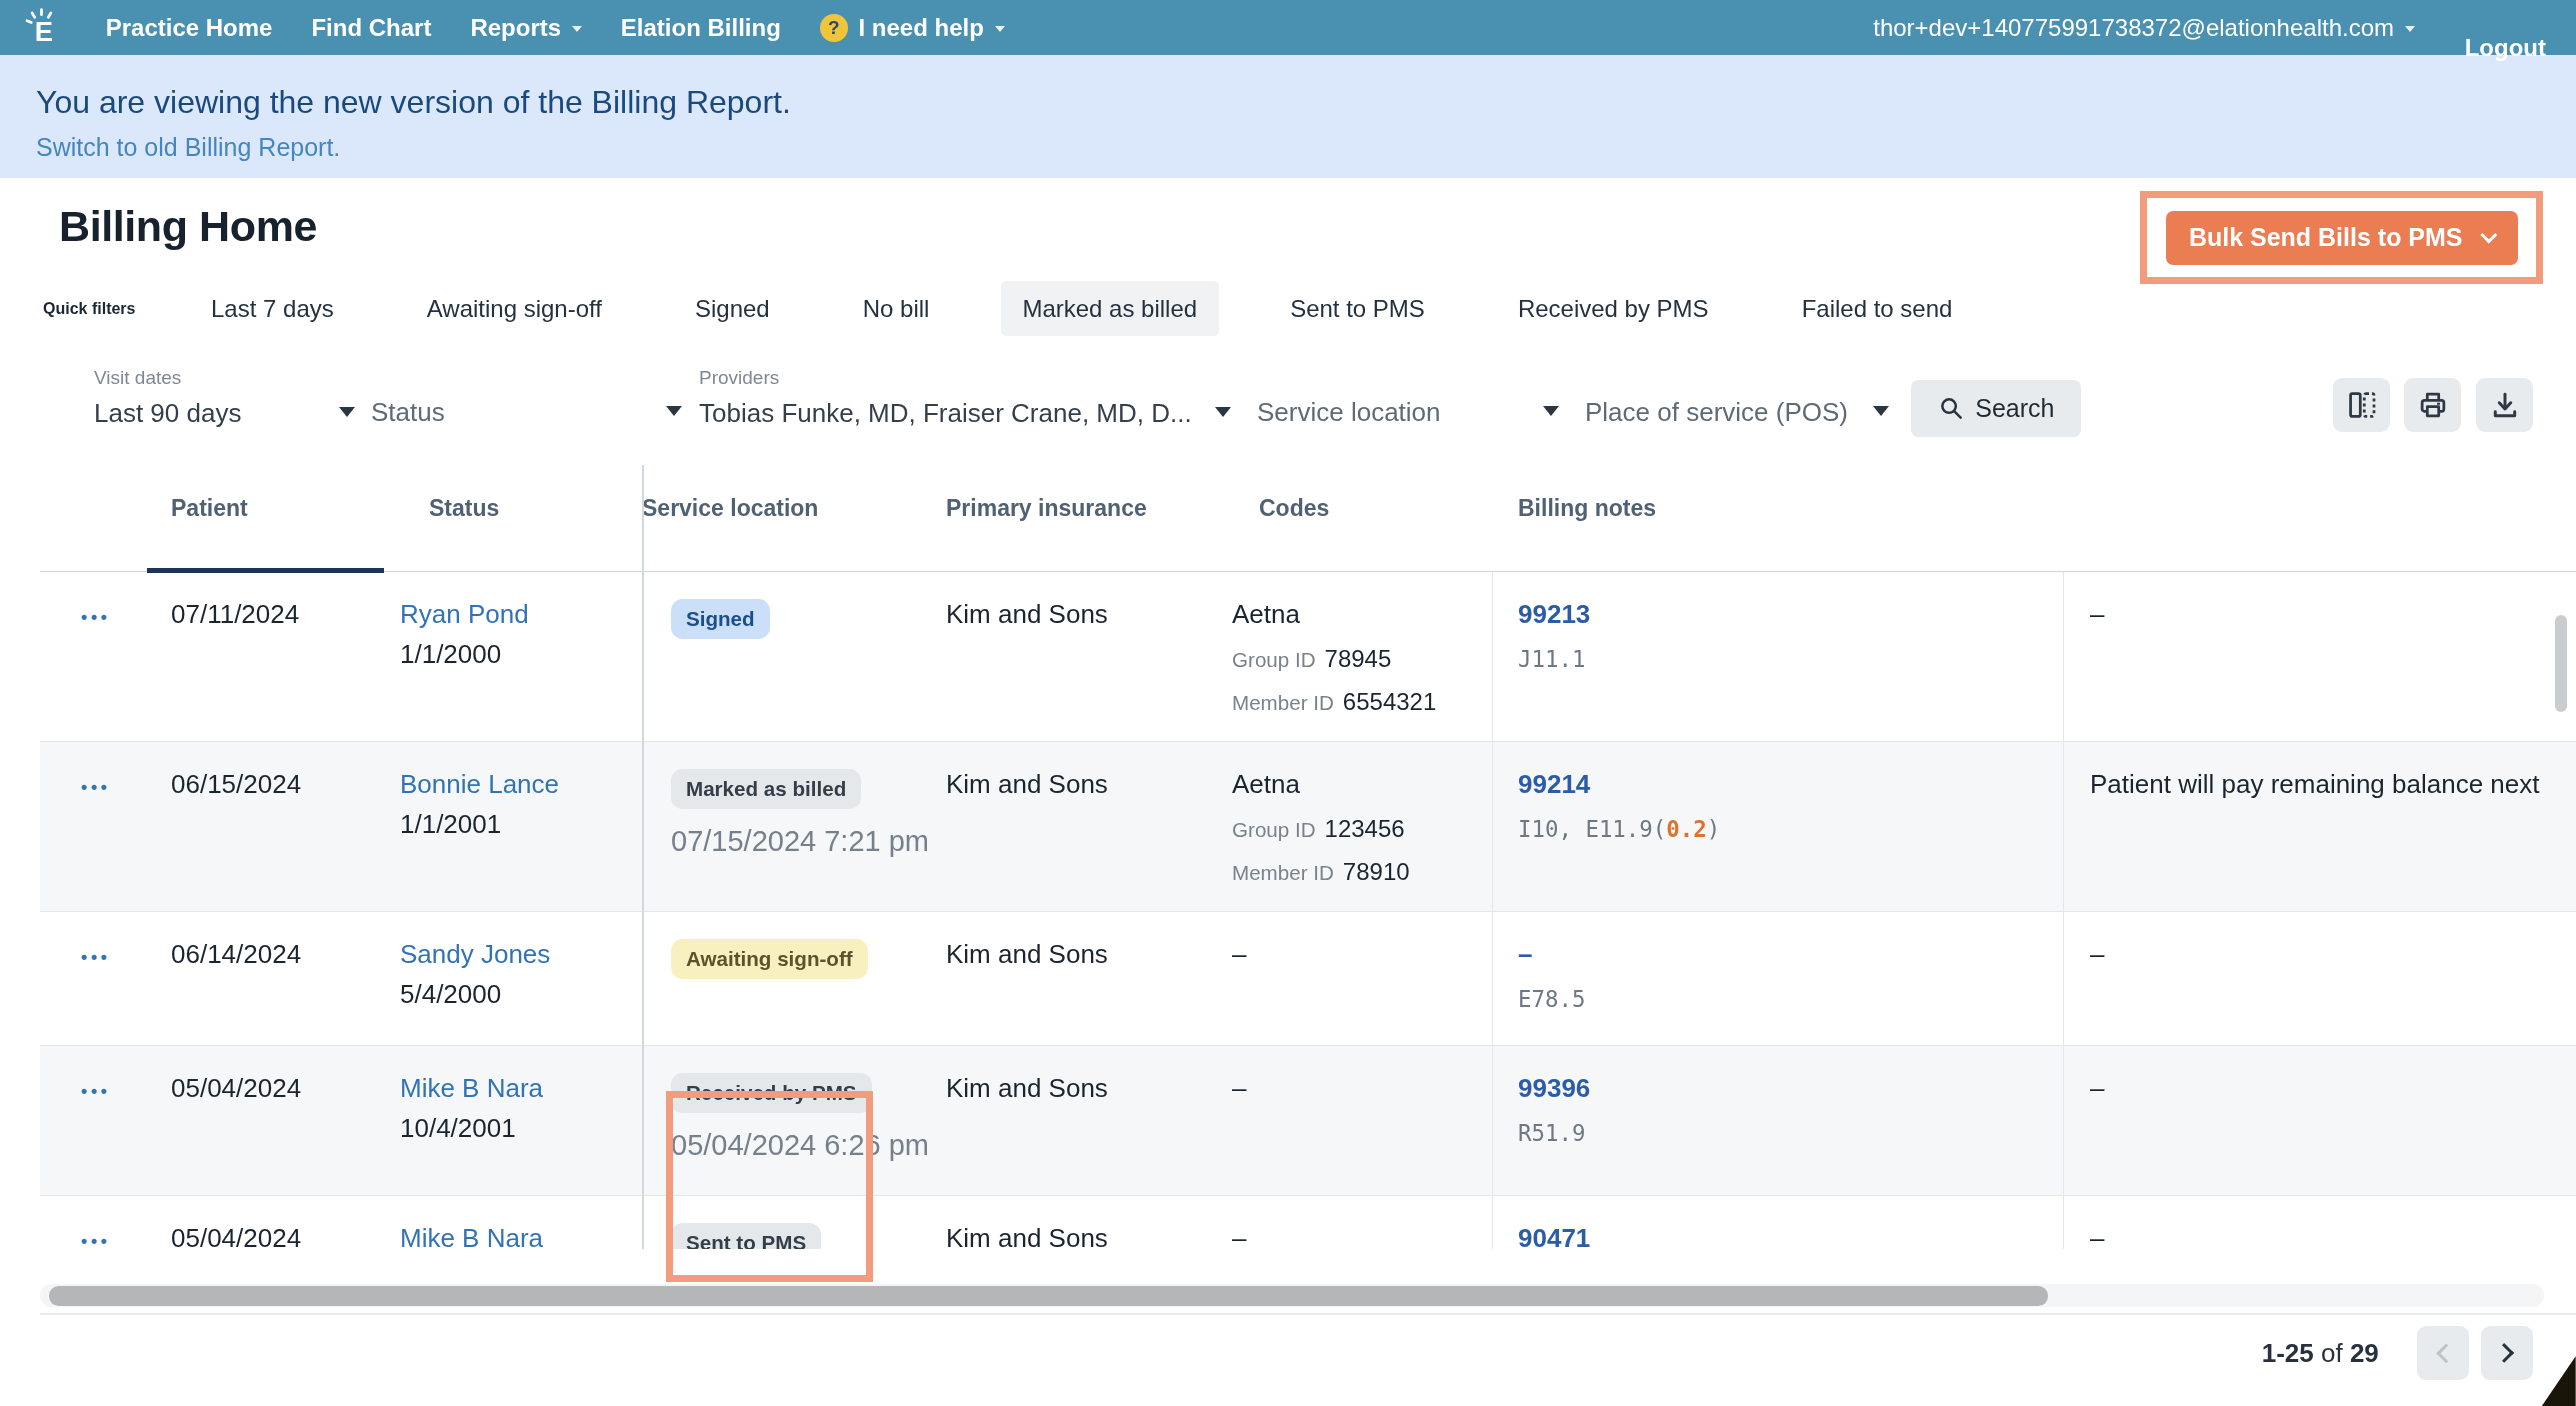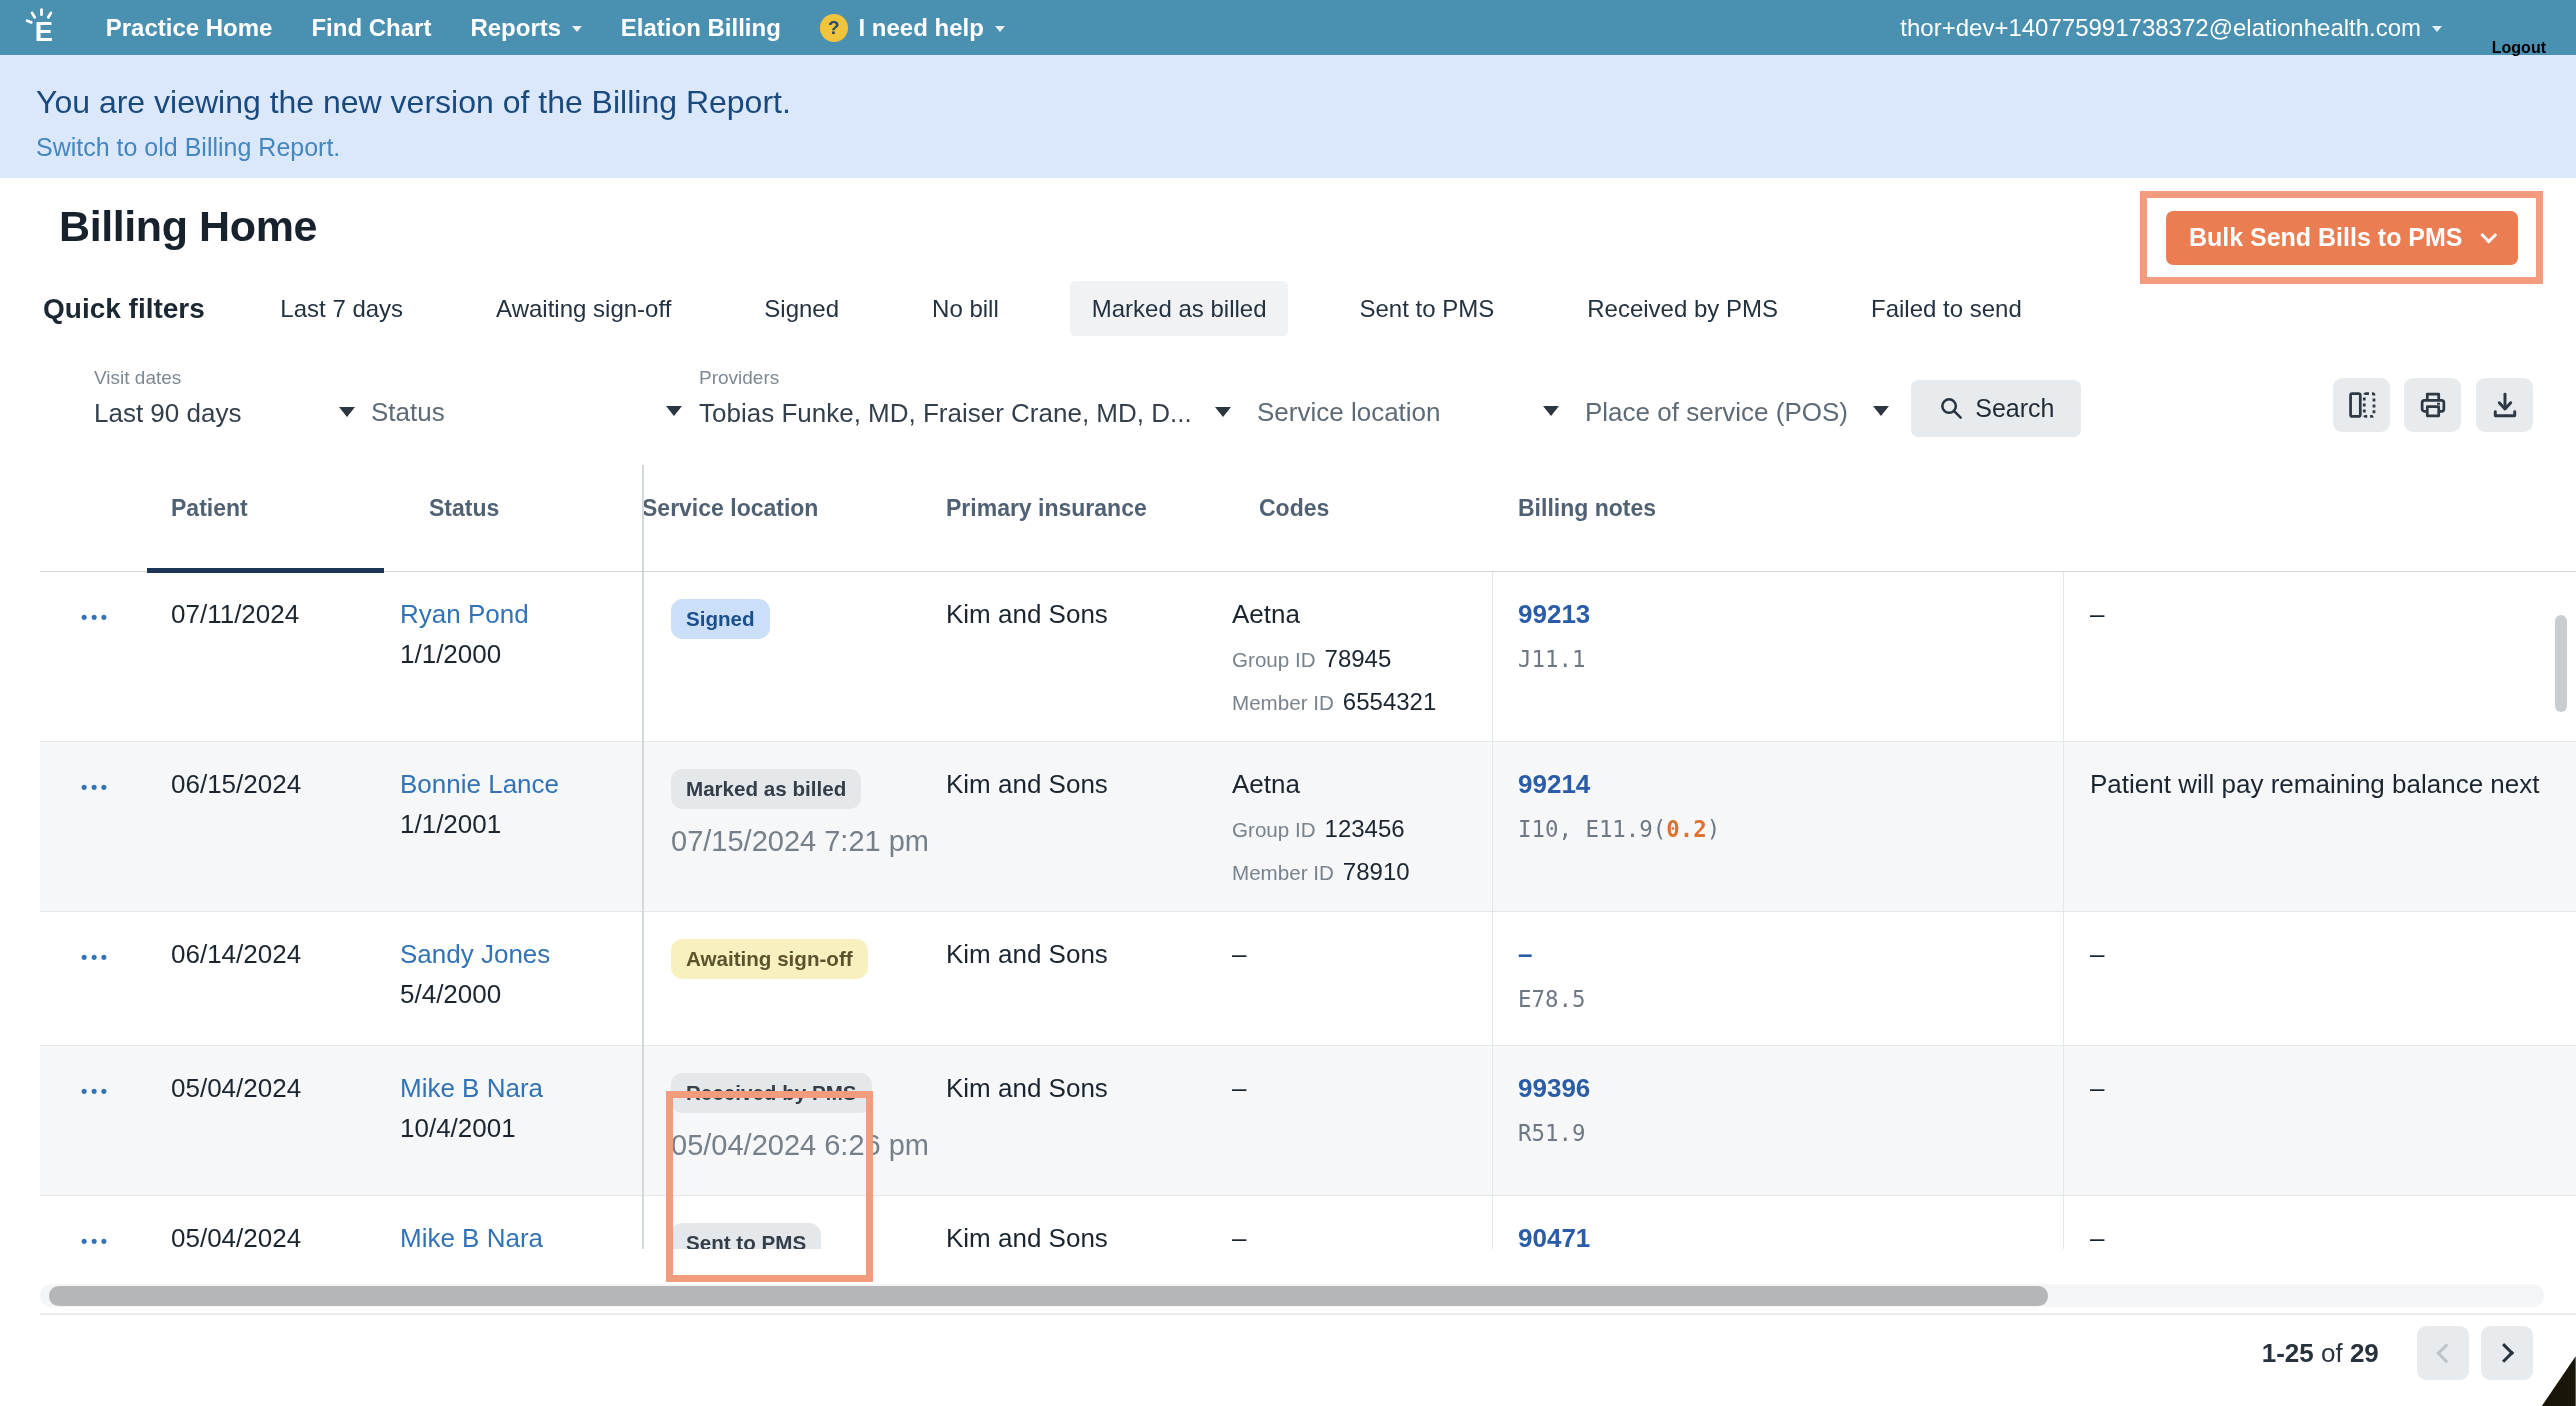--- a/index.html
+++ b/index.html
@@ -13,35 +13,35 @@
   .nav-left, .nav-right, .nav-items { display:flex; align-items:center; }
   .logo { width:43px; height:43px; display:flex; align-items:center; justify-content:center; margin-right:43px; }
   .logo-tail { position:absolute; left:52px; top:54px; width:0; height:0;
                border-top:16px solid var(--nav); border-right:18px solid transparent; }
   .nav-item { color:#fff; font-size:24px; font-weight:600; margin-right:39px; display:flex; align-items:center; cursor:pointer; }
   .nav-caret { width:0; height:0; border-left:5.4px solid transparent; border-right:5.4px solid transparent;
                border-top:6.3px solid #e8f0f5; margin-left:10.7px; margin-top:2.7px; }
   .help-circle { width:28px; height:28px; border-radius:50%; background:#F0C53B; color:#274A6B;
                  font-size:19px; font-weight:700; display:flex; align-items:center; justify-content:center; margin-right:10.7px; }
   .nav-account { color:#ffffff; font-size:24px; display:flex; align-items:center; margin-right:50px; cursor:pointer;justify-content:space-between; }
-  .nav-logout { color:#000000; font-size:16px; font-weight:600; cursor:pointer;margin-top:40px; }
+  .nav-logout { color:#ffffff; font-size:24px; font-weight:600; cursor:pointer;margin-top:40px; }
 
   
   .banner { position:absolute; left:0; top:55px; width:100%; height:123px; background:var(--banner_bg); padding:29px 0 0 36px; }
   .banner-msg { color:var(--banner_text); font-size:32px; }
   .banner-link { color:var(--banner_link); font-size:25px; margin-top:11.6px; cursor:pointer; }
 
   
   .main { position:absolute; left:0; top:179px; width:100%; }
   .title-row { height:98px; padding:23px 0 0 59px; }
   .page-title { font-size:43px; font-weight:700; color:var(--title); letter-spacing:-0.4px; }
 
   
   .quick-filters { height:63px; display:flex; align-items:center; padding-left:43px; }
-  .qf-label { font-size:28px; font-weight:700; color:#1B2733; margin-right:54px; }
+  .qf-label { font-size:16px; font-weight:700; color:#1B2733; margin-right:54px; }
   .qf-item { font-size:24px; color:#243240; margin-right:50px; padding:13.4px 21.5px; border-radius:5.4px; cursor:pointer; white-space:nowrap; }
   .qf-item.selected { background:var(--chip_bg); }
 
   
   .filter-bar { position:relative; margin-top:27px; height:89px; }
   .fc { position:absolute; top:0; }
   .fc-label { font-size:19px; color:#7E8893; height:27px; }
   .fc-value { position:relative; font-size:26px; color:#333F4B; margin-top:3.6px; white-space:nowrap; padding-right:36px; }
   .fc.placeholder .fc-value { margin-top:30px; color:#5E6B76; }
   .dd-caret { position:absolute; right:0; top:9px; width:0; height:0;

